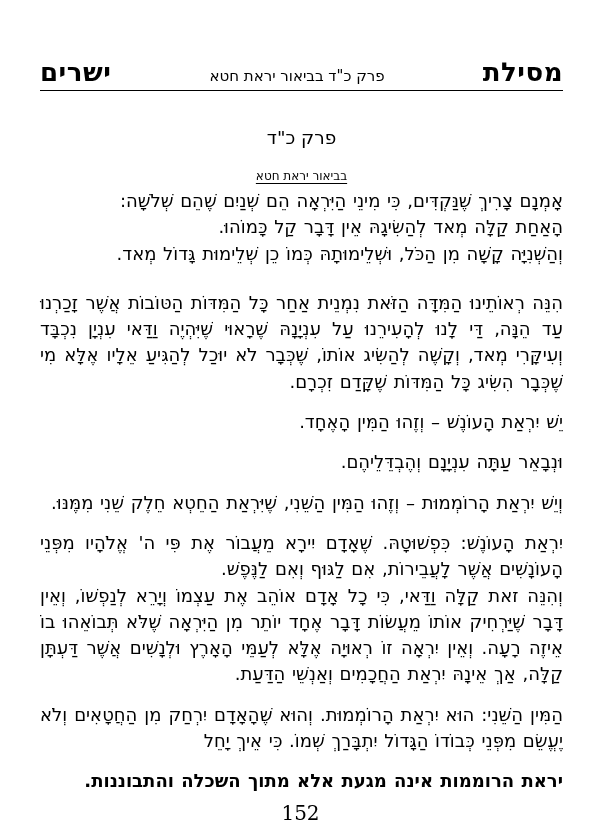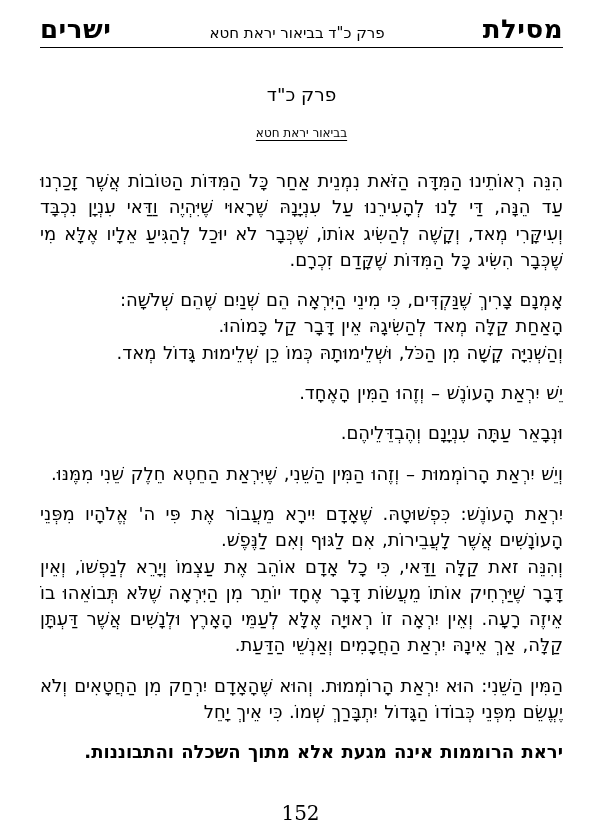--- a/index.html
+++ b/index.html
@@ -24,20 +24,21 @@
     align-items: baseline;
     margin: 0 38px 0 40px;
     padding: 16px 0 5px 0;
     border-bottom: 1.5px solid #000000;
   }
   .brand {
     font-size: 26px;
     font-weight: bold;
     letter-spacing: 0.5px;
     line-height: 1;
+    margin-top: 43px;
   }
   .running-head {
     font-size: 15px;
     line-height: 1;
   }
   main.content {
     margin: 0 38px 0 40px;
   }
   .chapter-heading {
     text-align: center;
@@ -94,25 +95,25 @@
     <span class="running-head">פרק כ"ד בביאור יראת חטא</span>
     <span class="brand">ישרים</span>
   </header>
 
   <main class="content">
 
     <h1 class="chapter-heading">פרק כ"ד</h1>
 
     <h2 class="section-heading">בביאור יראת חטא</h2>
 
-    <p class="body just first">הִנֵּה רְאוֹתֵינוּ הַמִּדָּה הַזֹּאת נִמְנֵית אַחַר כָּל הַמִּדּוֹת הַטּוֹבוֹת אֲשֶׁר זָכַרְנוּ עַד הֵנָּה, דַּי לָנוּ לְהָעִירֵנוּ עַל עִנְיָנָהּ שֶׁרָאוּי שֶׁיִּהְיֶה וַדַּאי עִנְיָן נִכְבָּד וְעִיקָּרִי מְאד, וְקָשֶׁה לְהַשִּׂיג אוֹתוֹ, שֶׁכְּבָר לֹא יוּכַל לְהַגִּיעַ אֵלָיו אֶלָּא מִי שֶׁכְּבָר הִשִּׂיג כָּל הַמִּדּוֹת שֶׁקָּדַם זִכְרָם.</p>
-
     <p class="body just"><span>אָמְנָם צָרִיךְ שֶׁנַּקְדִּים, כִּי מִינֵי הַיִּרְאָה הֵם שְׁנַיִם שֶׁהֵם שְׁלֹשָׁה:</span><br>
       <span>הָאַחַת קַלָּה מְאד לְהַשִּׂיגָהּ אֵין דָּבָר קַל כָּמוֹהוּ.</span><br>
       <span>וְהַשְּׁנִיָּה קָשָׁה מִן הַכֹּל, וּשְׁלֵימוּתָהּ כְּמוֹ כֵן שְׁלֵימוּת גָּדוֹל מְאד.</span></p>
+
+    <p class="body just first">הִנֵּה רְאוֹתֵינוּ הַמִּדָּה הַזֹּאת נִמְנֵית אַחַר כָּל הַמִּדּוֹת הַטּוֹבוֹת אֲשֶׁר זָכַרְנוּ עַד הֵנָּה, דַּי לָנוּ לְהָעִירֵנוּ עַל עִנְיָנָהּ שֶׁרָאוּי שֶׁיִּהְיֶה וַדַּאי עִנְיָן נִכְבָּד וְעִיקָּרִי מְאד, וְקָשֶׁה לְהַשִּׂיג אוֹתוֹ, שֶׁכְּבָר לֹא יוּכַל לְהַגִּיעַ אֵלָיו אֶלָּא מִי שֶׁכְּבָר הִשִּׂיג כָּל הַמִּדּוֹת שֶׁקָּדַם זִכְרָם.</p>
 
     <p class="body">יֵשׁ יִרְאַת הָעוֹנֶשׁ – וְזֶהוּ הַמִּין הָאֶחָד.</p>
 
     <p class="body">וּנְבָאֵר עַתָּה עִנְיָנָם וְהֶבְדֵּלֵיהֶם.</p>
 
     <p class="body just">וְיֵשׁ יִרְאַת הָרוֹמְמוּת – וְזֶהוּ הַמִּין הַשֵּׁנִי, שֶׁיִּרְאַת הַחֵטְא חֵלֶק שֵׁנִי מִמֶּנּוּ.</p>
 
     <p class="body just"><span class="lead">יִרְאַת הָעוֹנֶשׁ:</span> <span>כִּפְשׁוּטָהּ. שֶׁאָדָם יִירָא מֵעֲבוֹר אֶת פִּי ה' אֱלֹהָיו מִפְּנֵי הָעוֹנָשִׁים אֲשֶׁר לָעֲבֵירוֹת, אִם לַגּוּף וְאִם לַנֶּפֶשׁ.</span><br>
       <span>וְהִנֵּה זאת קַלָּה וַדַּאי, כִּי כָל אָדָם אוֹהֵב אֶת עַצְמוֹ וְיָרֵא לְנַפְשׁוֹ, וְאֵין דָּבָר שֶׁיַּרְחִיק אוֹתוֹ מֵעֲשׂוֹת דָּבָר אֶחָד יוֹתֵר מִן הַיִּרְאָה שֶׁלֹּא תְּבוֹאֵהוּ בוֹ אֵיזֶה רָעָה. וְאֵין יִרְאָה זוֹ רְאוּיָה אֶלָּא לְעַמֵּי הָאָרֶץ וּלְנָשִׁים אֲשֶׁר דַּעְתָּן קַלָּה, אַךְ אֵינָהּ יִרְאַת הַחֲכָמִים וְאַנְשֵׁי הַדַּעַת.</span></p>
 

